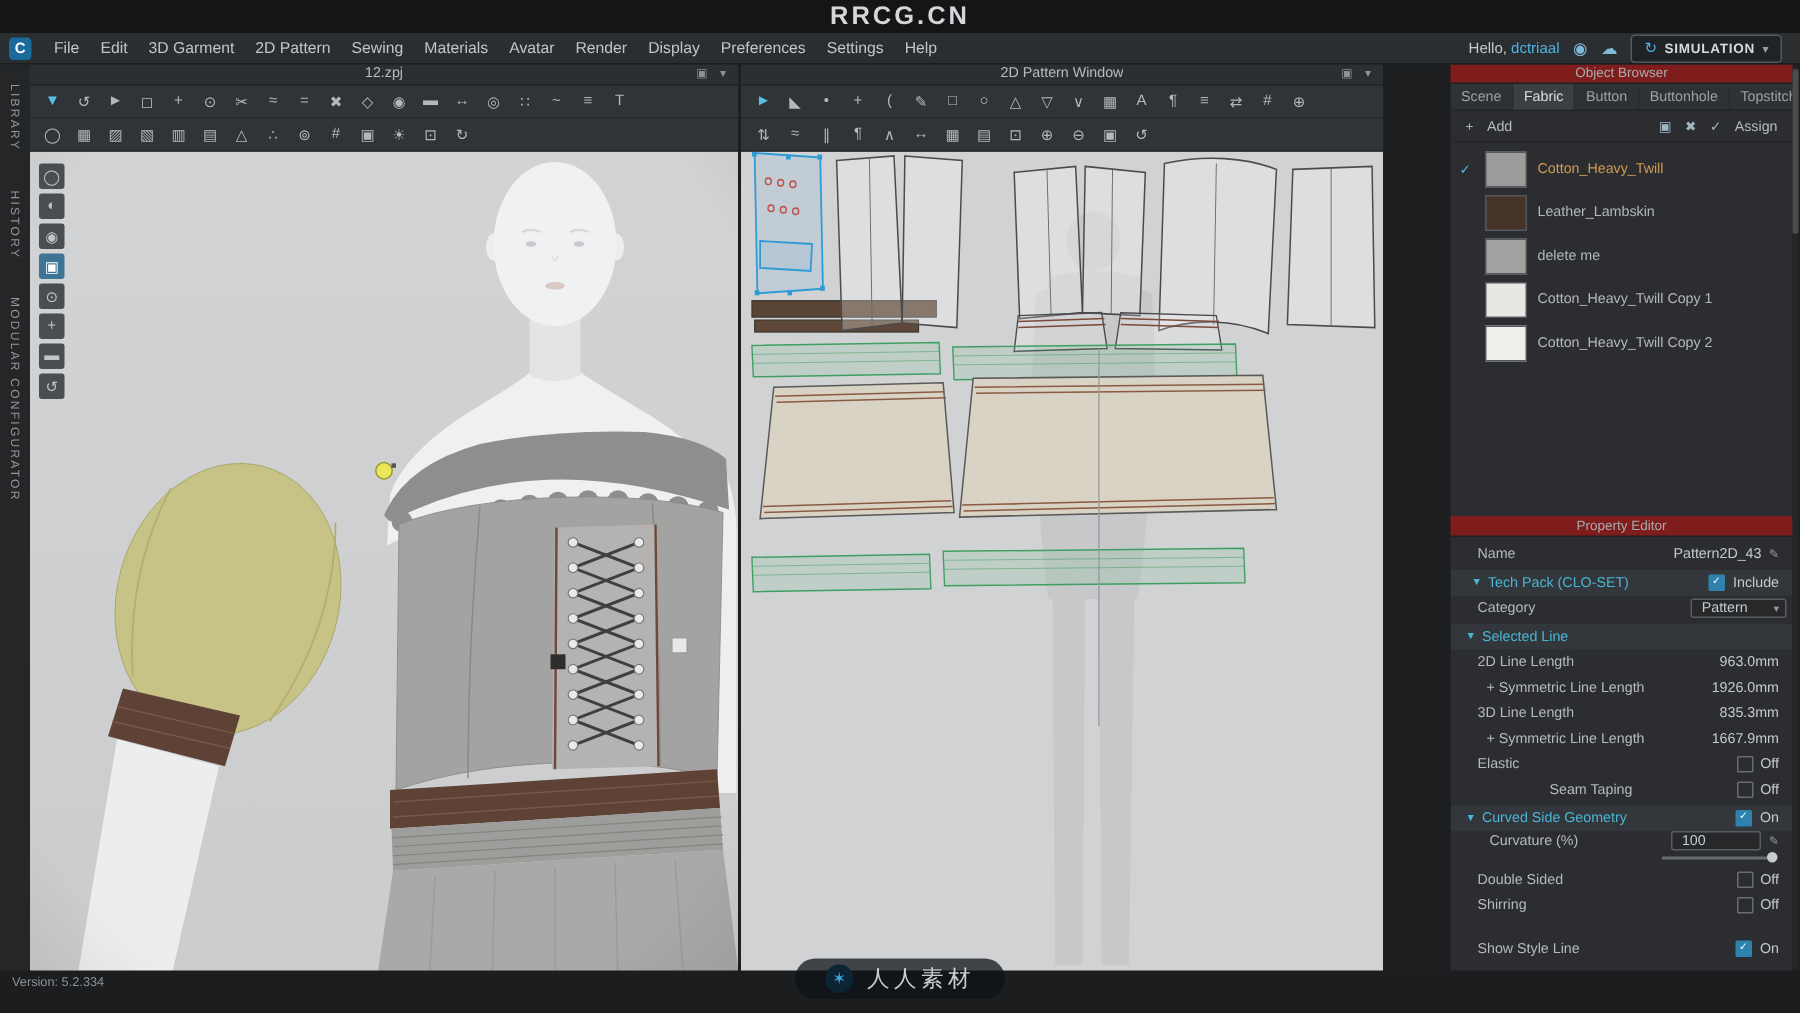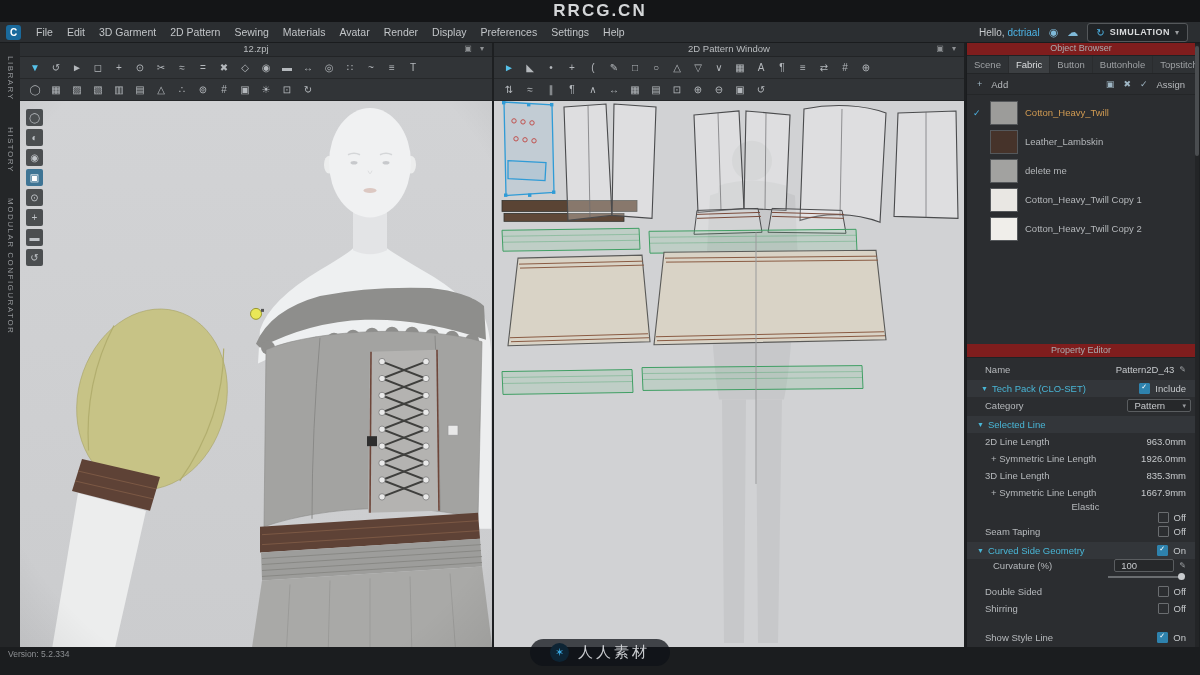--- a/index.html
+++ b/index.html
@@ -24,21 +24,21 @@
   .sim-btn .si{color:#4db4e6;font-size:10px;}
   .sim-btn .sl{color:#d8dadc;font-size:9px;font-weight:bold;letter-spacing:.5px;}
   .sim-btn .sc{color:#9a9da0;font-size:8px;}
   
   .rail{position:absolute;left:0;top:42px;width:20px;bottom:14px;background:#242628;display:flex;
         flex-direction:column;align-items:center;padding-top:14px;gap:26px;border-right:1px solid #1a1c1e;}
   .rail-label{writing-mode:vertical-rl;font-size:8px;letter-spacing:1.5px;color:#94979a;text-transform:uppercase;white-space:nowrap;}
   
   .pane{position:absolute;top:42px;bottom:14px;background:#26282a;display:flex;flex-direction:column;}
   .pane-3d{left:20px;width:472px;}
-  .pane-2d{left:494px;width:470px;}
+  .pane-2d{left:494px;width:428px;}
   .pane-title{height:14px;background:#2c2f32;color:#b9bcbf;font-size:9.5px;line-height:14px;text-align:center;
               position:relative;border-bottom:1px solid #222426;flex:0 0 14px;}
   .pane-corner{position:absolute;right:5px;top:0;font-size:8px;color:#8e9194;letter-spacing:3px;}
   .toolbar{height:21px;background:#313437;display:flex;align-items:center;padding:0 5px;gap:1px;
            border-bottom:1px solid #26282a;flex:0 0 21px;}
   .tb-icon{width:20px;height:17px;display:flex;align-items:center;justify-content:center;font-size:10px;
            color:#b4b8bc;border-radius:2px;cursor:default;}
   .viewport{flex:1;position:relative;overflow:hidden;}
   .viewport svg{display:block;width:100%;height:100%;}
   .side-icons{position:absolute;left:6px;top:8px;display:flex;flex-direction:column;gap:3px;}
@@ -558,32 +558,32 @@
 
           <span class="pe-label">+ Symmetric Line Length</span>
           <span class="pe-right">
 
             <span class="pe-valtext">1667.9mm</span>
 
           </span>
 
         </div>
 
-        <div class="pe-row" style="padding-left: 18px; flex-direction: column;">
+        <div class="pe-row" style="padding-left: 18px;">
 
           <span class="pe-label">Elastic</span>
           <span class="pe-right">
             <span class="pe-check show"></span>
             <span class="pe-valtext">Off</span>
 
           </span>
 
         </div>
 
-        <div class="pe-row" style="padding-left: 18px;">
+        <div class="pe-row" style="padding-left: 30px; margin-left: 36px;">
 
           <span class="pe-label">Seam Taping</span>
           <span class="pe-right">
             <span class="pe-check show"></span>
             <span class="pe-valtext">Off</span>
 
           </span>
 
         </div>
 

